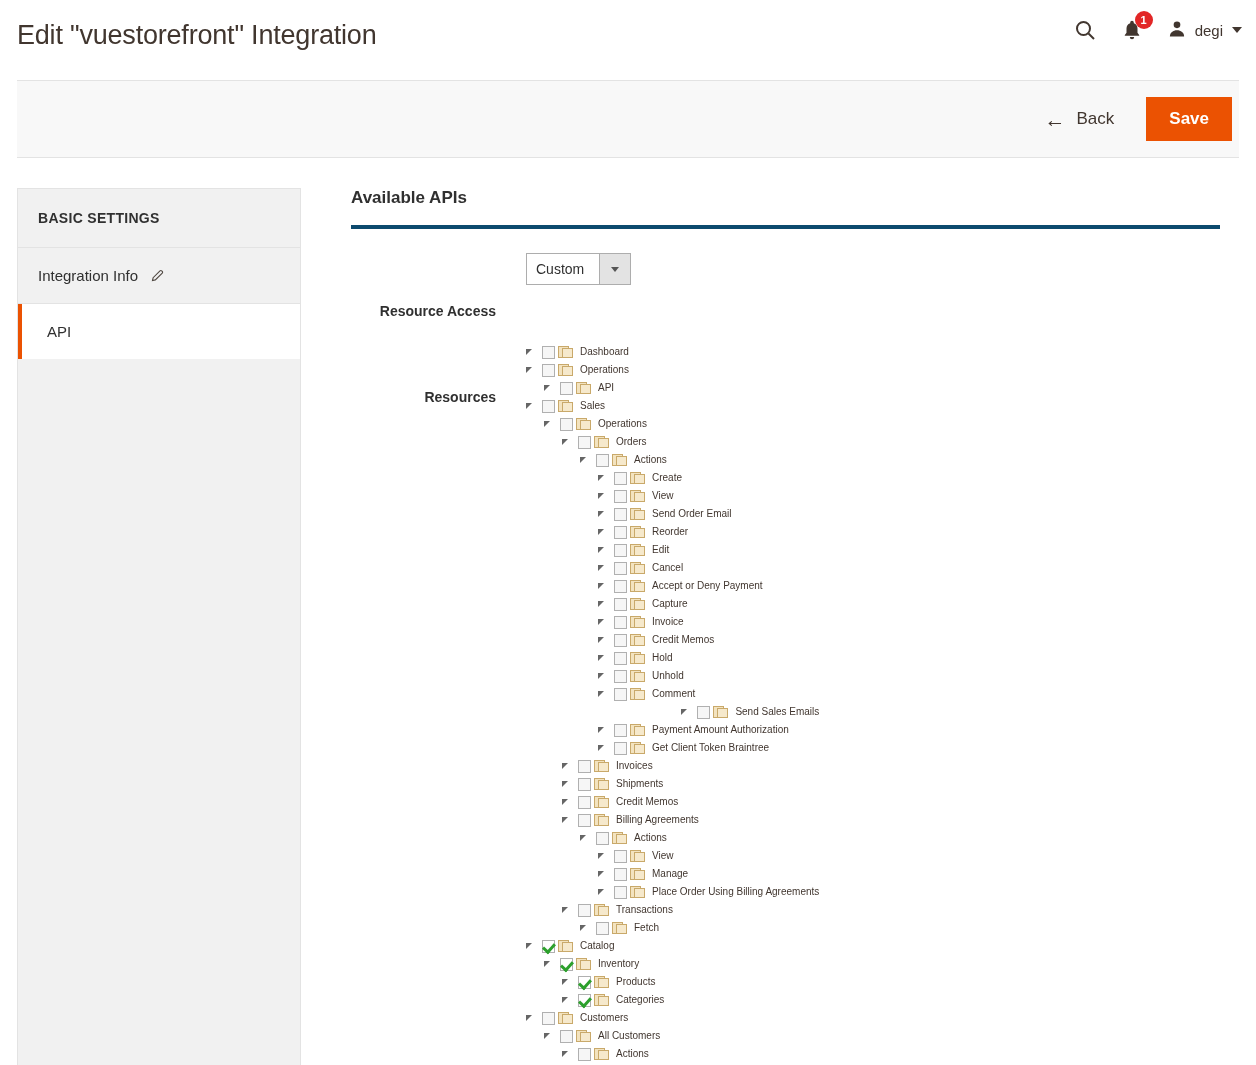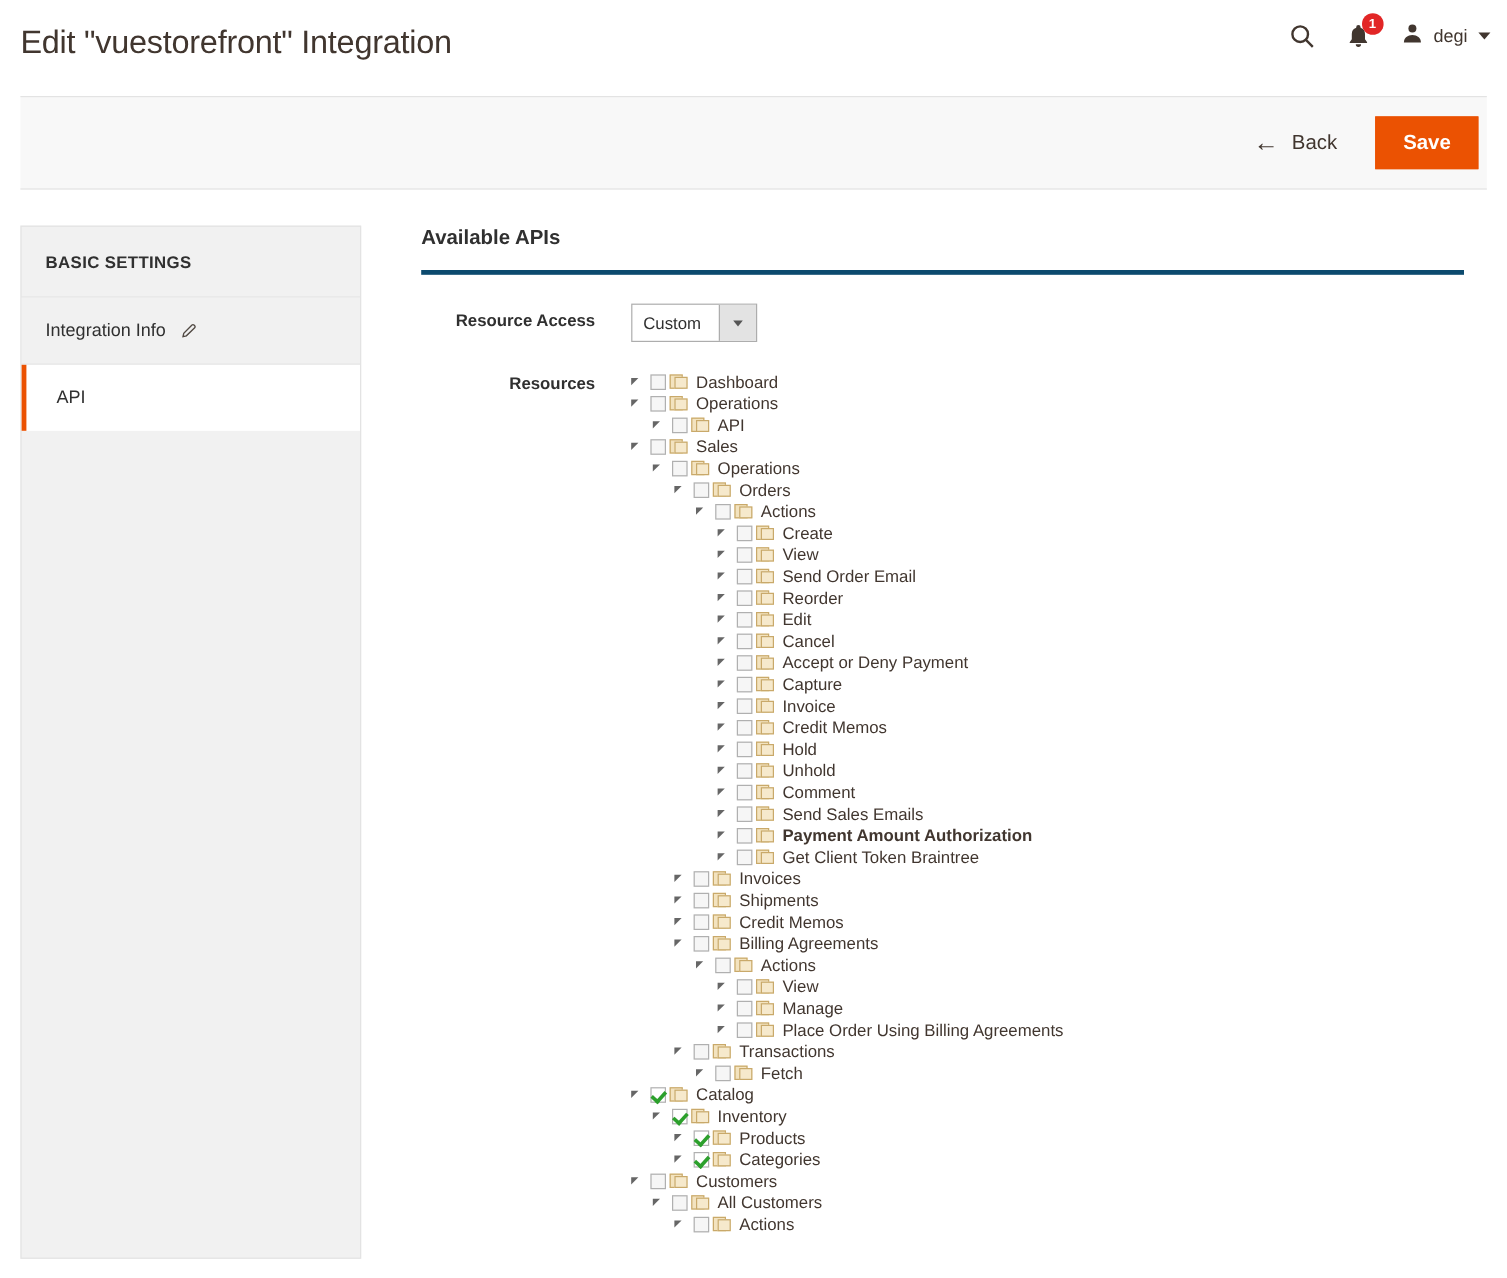--- a/index.html
+++ b/index.html
@@ -166,20 +166,21 @@
   }
   .field-label {
     width: 175px;
     flex: 0 0 175px;
     text-align: right;
     padding-right: 30px;
     padding-top: 6px;
     font-size: 14px;
     font-weight: bold;
     color: #303030;
+    margin-top: 44px;
   }
   .select-wrap {
     display: flex;
     border: 1px solid #adadad;
     height: 32px;
     width: 105px;
     background: #fff;
   }
   .select-value {
     flex: 1;
@@ -202,21 +203,21 @@
     border-left: 4px solid transparent;
     border-right: 4px solid transparent;
     border-top: 5px solid #555;
     display: block;
   }
 
   
   .tree-row-wrap { display: flex; align-items: flex-start; }
   .tree {
     padding-top: 4px;
-    font-size: 14px;
+    font-size: 10px;
     color: #41362f;
     line-height: 18px;
   }
   .tnode {
     display: flex;
     align-items: center;
     height: 18px;
     white-space: nowrap;
     cursor: pointer;
   }
@@ -569,32 +570,32 @@
             <span class="tarrow">
               <i></i>
             </span>
             <span class="tcheck"></span>
             <span class="tfolder">
               <span class="back"></span>
               <span class="front"></span>
             </span>
             <span class="tlabel">Comment</span>
           </div>
-          <div class="tnode" style="padding-left: 72px;">
+          <div class="tnode" style="padding-left: 72px; justify-content: flex-end;">
             <span class="tarrow">
               <i></i>
             </span>
             <span class="tcheck"></span>
             <span class="tfolder">
               <span class="back"></span>
               <span class="front"></span>
             </span>
             <span class="tlabel">Send Sales Emails</span>
           </div>
-          <div class="tnode" style="padding-left: 72px; font-weight: bold;">
+          <div class="tnode" style="padding-left: 72px;">
             <span class="tarrow">
               <i></i>
             </span>
             <span class="tcheck"></span>
             <span class="tfolder">
               <span class="back"></span>
               <span class="front"></span>
             </span>
             <span class="tlabel">Payment Amount Authorization</span>
           </div>

